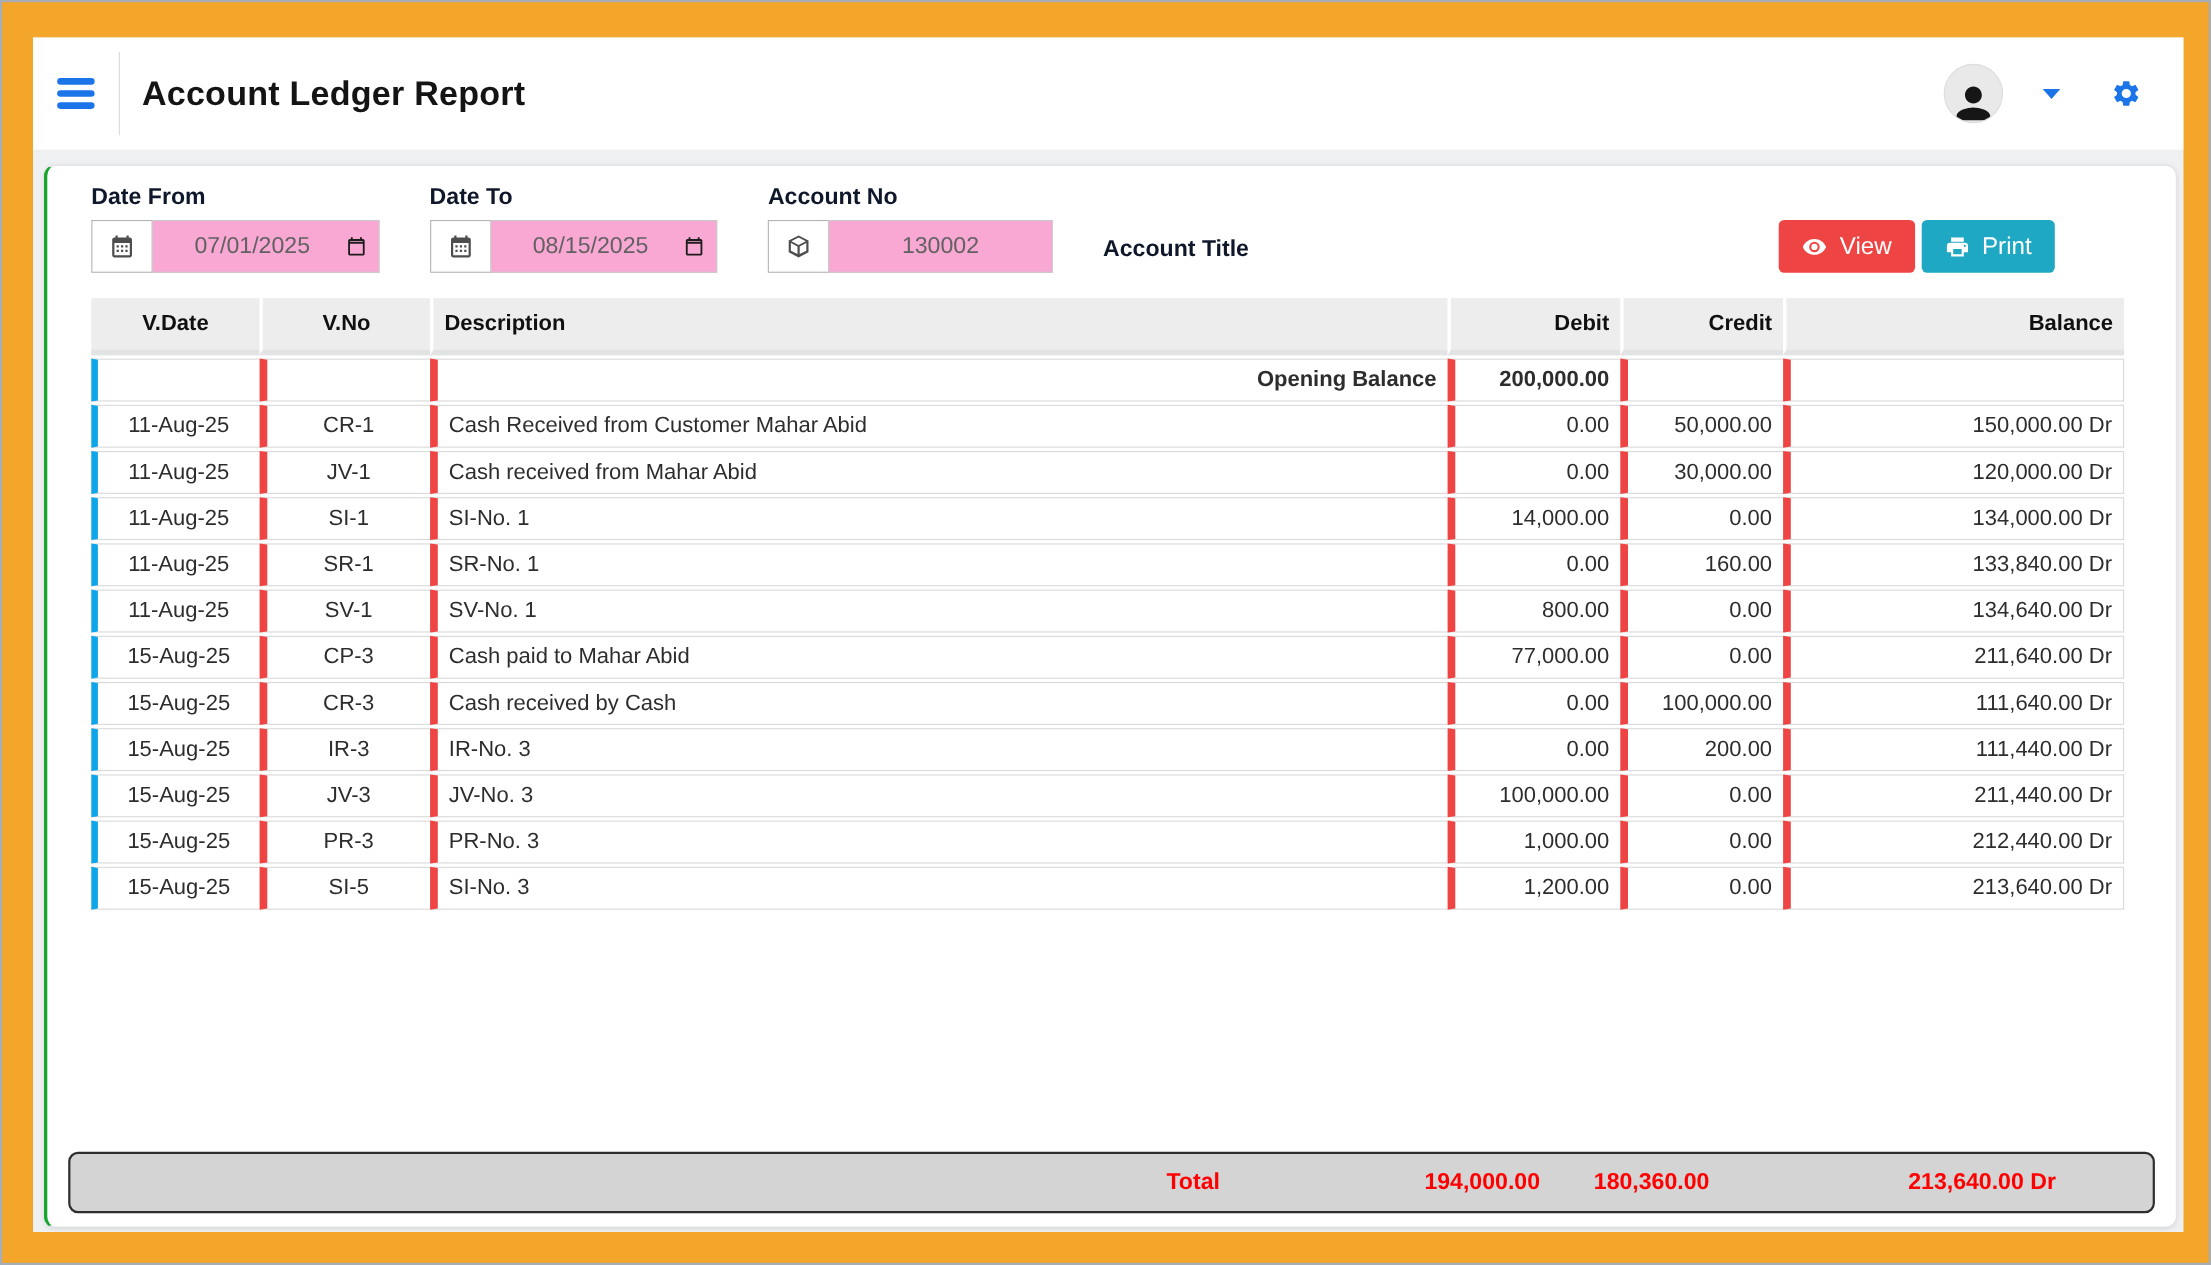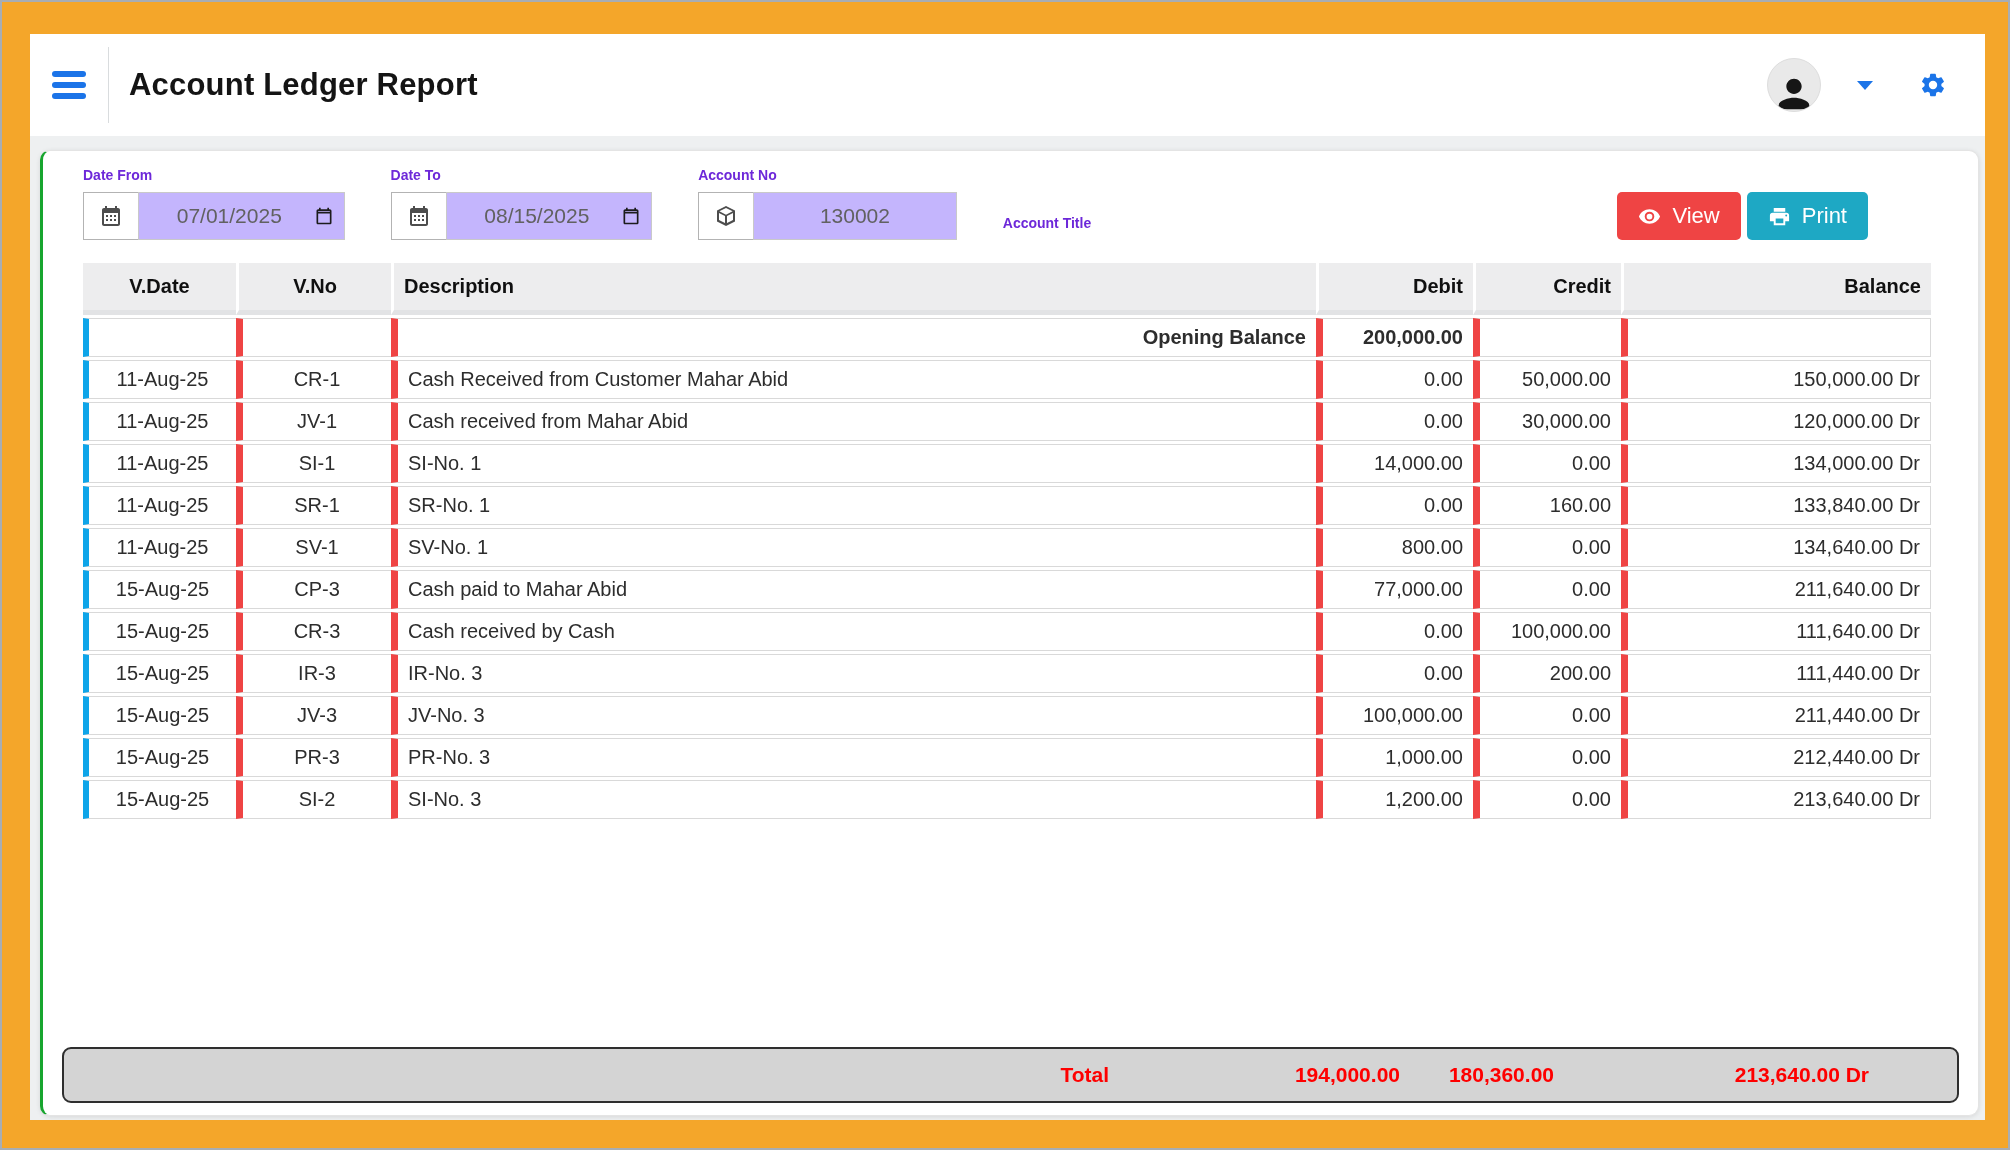--- a/index.html
+++ b/index.html
@@ -54,31 +54,31 @@
     border: 1px solid #e4e4e4;
     border-left: 3px solid #17a52e;
     border-radius: 10px;
     box-shadow: 0 1px 5px rgba(0,0,0,.10);
     display: flex; flex-direction: column;
   }
 
   
   .filters { display: flex; align-items: flex-end; margin: 16px 52px 0 40px; }
   .field { display: flex; flex-direction: column; margin-right: 46px; }
-  .field label { font-size: 14px; font-weight: 700; color: #6d28d9; margin-bottom: 9px; }
+  .field label { font-size: 21px; font-weight: 700; color: #0f172a; margin-bottom: 9px; }
   .w-date { width: 270px; } .w-acct { width: 267px; } .w-title { width: 587px; }
   .input-group { display: flex; height: 48px; width: 100%; }
   .prepend {
     width: 56px; flex: 0 0 56px; background: #ffffff;
     border: 1px solid #b3b3b3;
     display: flex; align-items: center; justify-content: center;
   }
   .prepend svg { width: 24px; height: 24px; fill: #4d4d4d; }
   .ibox {
-    flex: 1 1 auto; margin-left: -1px; background: #c4b5fd;
+    flex: 1 1 auto; margin-left: -1px; background: #f9a8d4;
     border: 1px solid #c9c9c9; position: relative;
     display: flex; align-items: center; cursor: text;
   }
   .ibox .value { width: 100%; text-align: center; font-size: 21px; color: #616161; }
   .ibox.left .value { text-align: left; padding-left: 16px; }
   .picker { position: absolute; right: 10px; top: 50%; transform: translateY(-50%); cursor: pointer; display: flex; }
   .picker svg { width: 20px; height: 20px; fill: #1c1c1c; }
   .date .value { padding-right: 24px; }
 
   .btn-group { margin-left: auto; display: flex; gap: 6px; margin-right: 58px; }
@@ -360,21 +360,21 @@
                   <td class="c">15-Aug-25</td>
                   <td class="c">PR-3</td>
                   <td class="l">PR-No. 3</td>
                   <td class="num">1,000.00</td>
                   <td class="num">0.00</td>
                   <td class="num bal">212,440.00 Dr</td>
                 </tr>
 
                 <tr class="stripe">
                   <td class="c">15-Aug-25</td>
-                  <td class="c">SI-2</td>
+                  <td class="c">SI-5</td>
                   <td class="l">SI-No. 3</td>
                   <td class="num">1,200.00</td>
                   <td class="num">0.00</td>
                   <td class="num bal">213,640.00 Dr</td>
                 </tr>
               </tbody>
           </table>
         </div>
 
         <div class="flex-spacer"></div>

